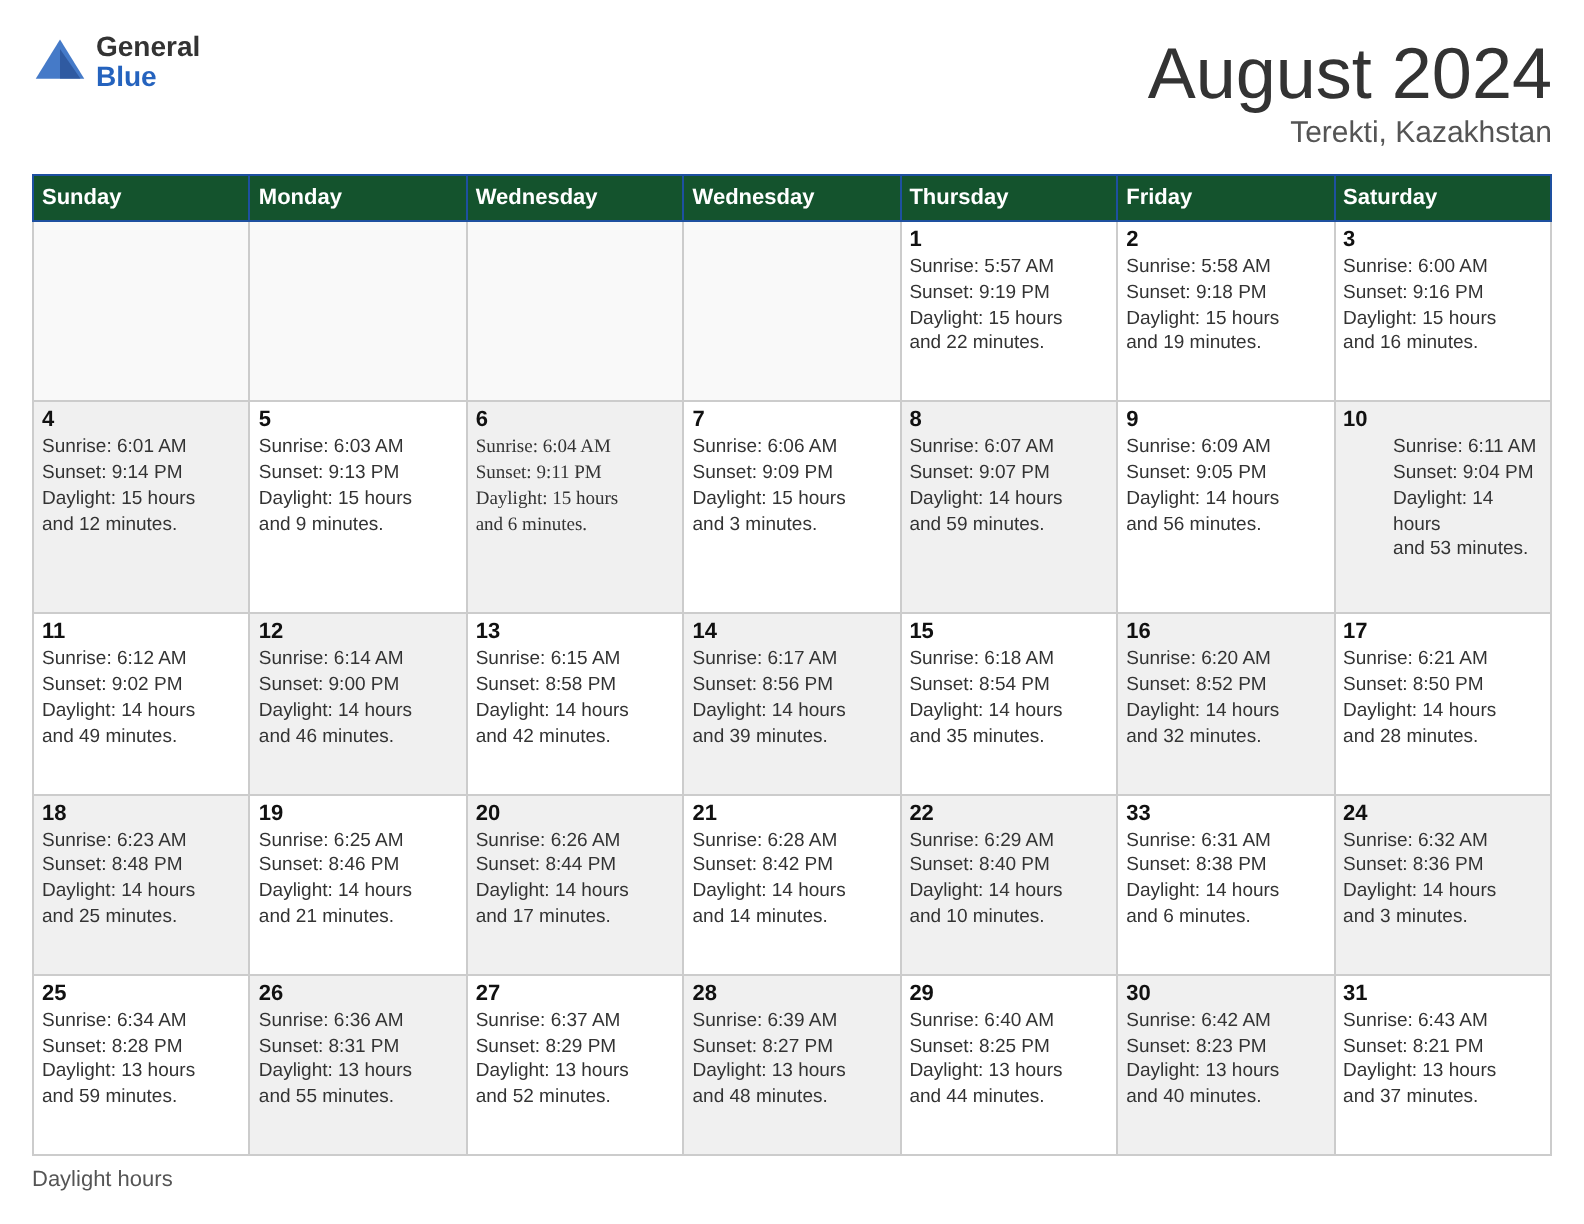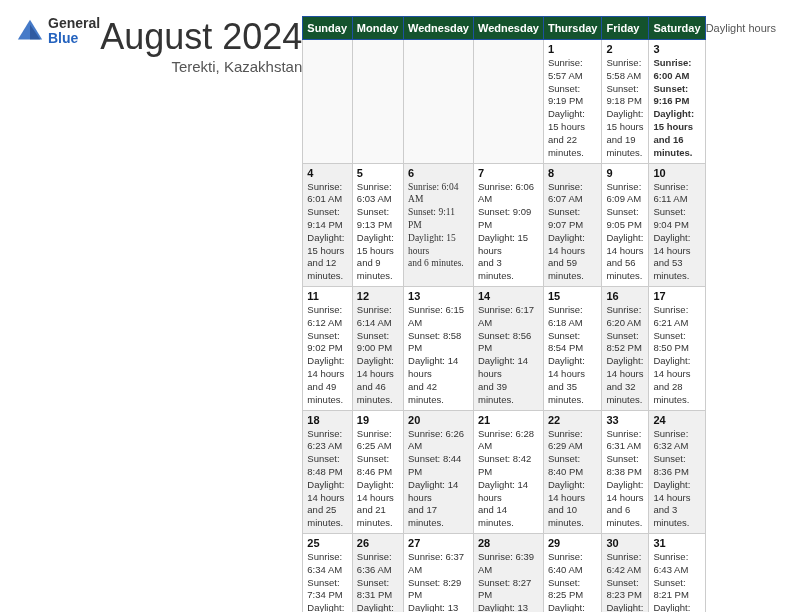--- a/index.html
+++ b/index.html
@@ -8,21 +8,21 @@
       background: #fff;
       width: 792px;
       height: 612px;
       overflow: hidden;
     }
     .page {
       width: 792px;
       height: 612px;
       padding: 16px;
       display: flex;
-      flex-direction: row;
+      flex-direction: column;
     }
     .header {
       display: flex;
       justify-content: space-between;
       align-items: flex-start;
       margin-bottom: 12px;
     }
     .logo {
       display: flex;
       align-items: center;
@@ -149,21 +149,21 @@
           </td>
           <td>
             <div class="day-num">2</div>
             <div class="day-info" style="white-space: pre-line;">Sunrise: 5:58 AM
 Sunset: 9:18 PM
 Daylight: 15 hours
 and 19 minutes.</div>
           </td>
           <td>
             <div class="day-num">3</div>
-            <div class="day-info" style="white-space: pre-line; font-weight: bold;">Sunrise: 6:00 AM
+            <div class="day-info" style="white-space: pre-line;">Sunrise: 6:00 AM
 Sunset: 9:16 PM
 Daylight: 15 hours
 and 16 minutes.</div>
           </td>
         </tr>
         <tr>
           <td class="gray-bg">
             <div class="day-num">4</div>
             <div class="day-info" style="white-space: pre-line;">Sunrise: 6:01 AM
 Sunset: 9:14 PM
@@ -200,21 +200,21 @@
           </td>
           <td>
             <div class="day-num">9</div>
             <div class="day-info" style="white-space: pre-line;">Sunrise: 6:09 AM
 Sunset: 9:05 PM
 Daylight: 14 hours
 and 56 minutes.</div>
           </td>
           <td class="gray-bg">
             <div class="day-num">10</div>
-            <div class="day-info" style="white-space: pre-line;">Sunrise: 6:11 AM
+            <div class="day-info" style="white-space: pre-line; margin-left: 25px;">Sunrise: 6:11 AM
 Sunset: 9:04 PM
 Daylight: 14 hours
 and 53 minutes.</div>
           </td>
         </tr>
         <tr>
           <td>
             <div class="day-num">11</div>
             <div class="day-info" style="white-space: pre-line;">Sunrise: 6:12 AM
 Sunset: 9:02 PM
@@ -312,21 +312,21 @@
             <div class="day-info" style="white-space: pre-line;">Sunrise: 6:32 AM
 Sunset: 8:36 PM
 Daylight: 14 hours
 and 3 minutes.</div>
           </td>
         </tr>
         <tr>
           <td>
             <div class="day-num">25</div>
             <div class="day-info" style="white-space: pre-line;">Sunrise: 6:34 AM
-Sunset: 7:34 PM
+Sunset: 8:28 PM
 Daylight: 13 hours
 and 59 minutes.</div>
           </td>
           <td class="gray-bg">
             <div class="day-num">26</div>
             <div class="day-info" style="white-space: pre-line;">Sunrise: 6:36 AM
 Sunset: 8:31 PM
 Daylight: 13 hours
 and 55 minutes.</div>
           </td>

